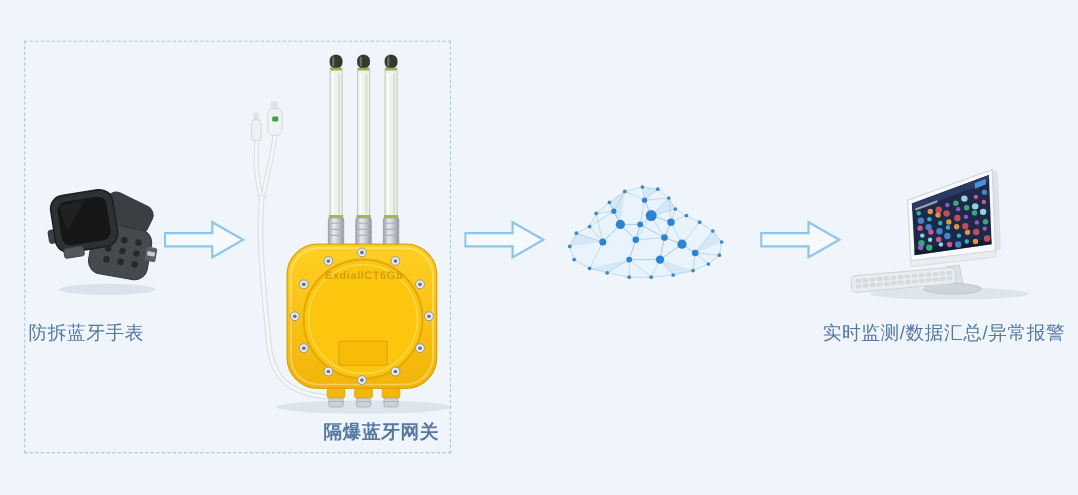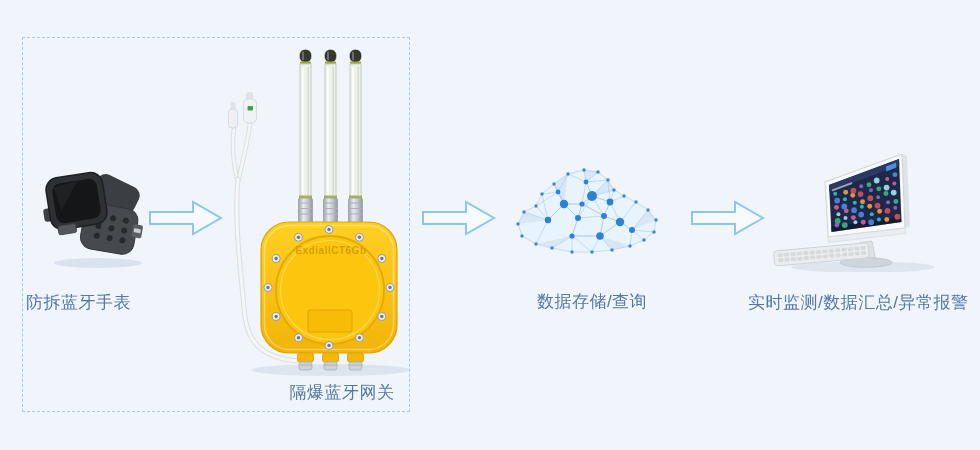--- a/index.html
+++ b/index.html
@@ -17,21 +17,21 @@
   }
   .group-box{
     position:absolute;left:22px;top:37px;width:388px;height:375px;
     border:1px dashed var(--dash);
   }
   .label{
     position:absolute;font-size:17px;line-height:1.25;color:var(--label);
     white-space:nowrap;letter-spacing:.5px;
   }
   .label-watch{left:26px;top:292px;}
-  .label-gateway{left:267px;top:382px;width:150px;text-align:center;}
+  .label-gateway{left:249px;top:382px;width:150px;text-align:right;font-weight:bold;}
   .label-cloud{left:512px;top:291px;width:160px;text-align:center;}
   .label-monitor{left:748px;top:292px;width:220px;text-align:center;}
   .art{position:absolute;}
   .watch{left:40px;top:166px;width:110px;height:105px;}
   .gateway{left:213px;top:43px;width:204px;height:340px;}
   .cloud{left:512px;top:160px;width:160px;height:112px;}
   .monitor{left:768px;top:140px;width:190px;height:132px;}
   .arrow{width:74px;height:36px;}
   .arrow polygon{fill:rgba(255,255,255,.5);stroke:var(--arrow);stroke-width:2;stroke-linejoin:miter;}
   .arrow-1{left:149px;top:200px;}
@@ -303,21 +303,20 @@
         <circle cx="108" cy="62" r="4.2" fill="#2e82d3"></circle>
         <circle cx="60" cy="76" r="2.6" fill="#2e82d3"></circle>
         <circle cx="88" cy="76" r="3.8" fill="#2e82d3"></circle>
         <circle cx="120" cy="70" r="3" fill="#2e82d3"></circle>
         <circle cx="74" cy="22" r="2.4" fill="#2e82d3"></circle>
         <circle cx="46" cy="32" r="2.4" fill="#2e82d3"></circle>
         <circle cx="98" cy="42" r="3.4" fill="#2e82d3"></circle>
         <circle cx="70" cy="44" r="2.6" fill="#2e82d3"></circle>
       </g>
   </svg>
-  <div class="label label-cloud">数据存储/查询</div>
 
   <svg class="art arrow arrow-3" viewBox="0 0 74 36">
     <polygon points="1,12 44,12 44,2 72,18 44,34 44,24 1,24"></polygon>
   </svg>
 
   <svg class="art monitor" viewBox="0 0 190 132">
     <ellipse cx="95" cy="127" rx="72" ry="5.5" fill="rgba(175,190,208,.28)"></ellipse>
     <polygon points="134,14 139,16 142,87 137,88" fill="#dde3e7"></polygon>
     <polygon points="57,42 134,14 137,88 60,97" fill="#f7f9fa" stroke="#ccd4da" stroke-width="1"></polygon>
     <polygon points="61,45 131,19 133.5,82 63.5,92" fill="#1e2947"></polygon>

